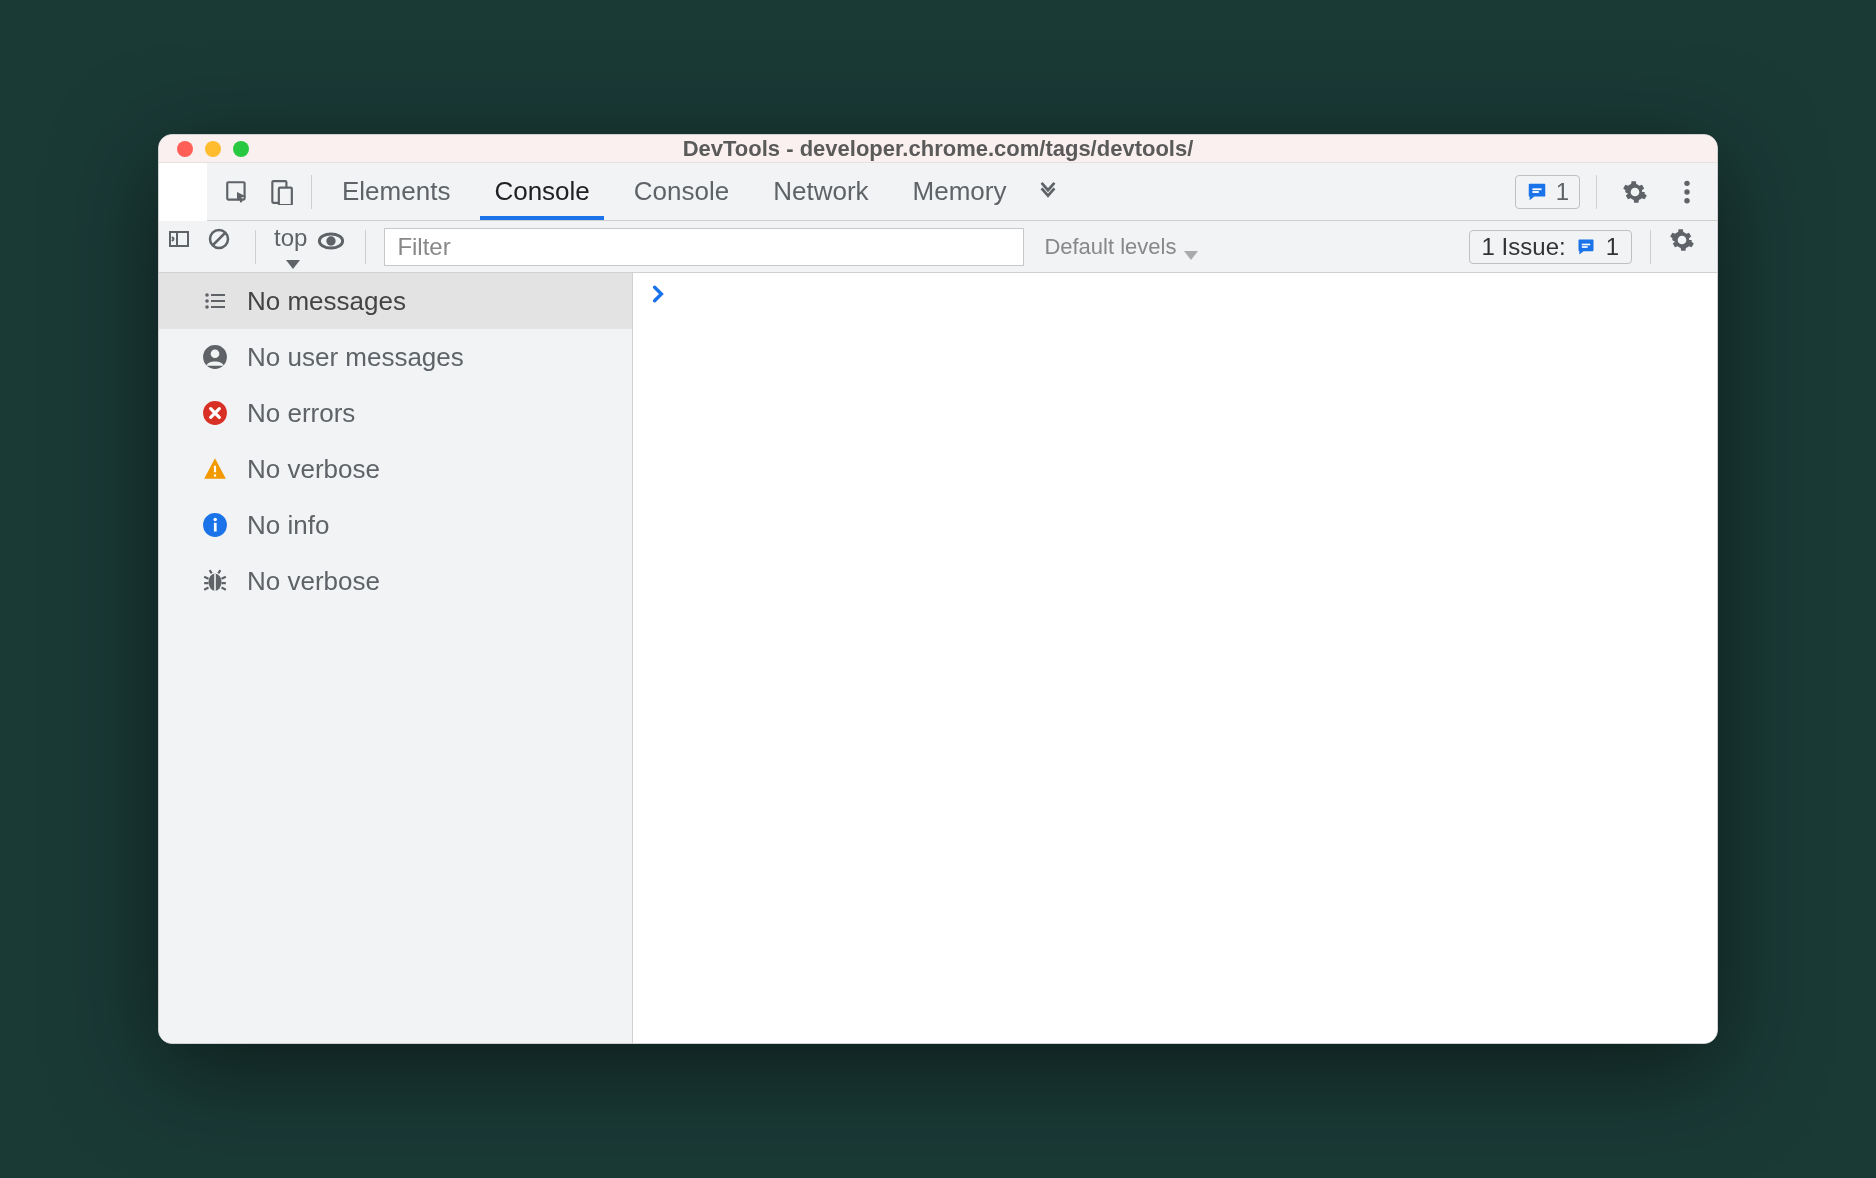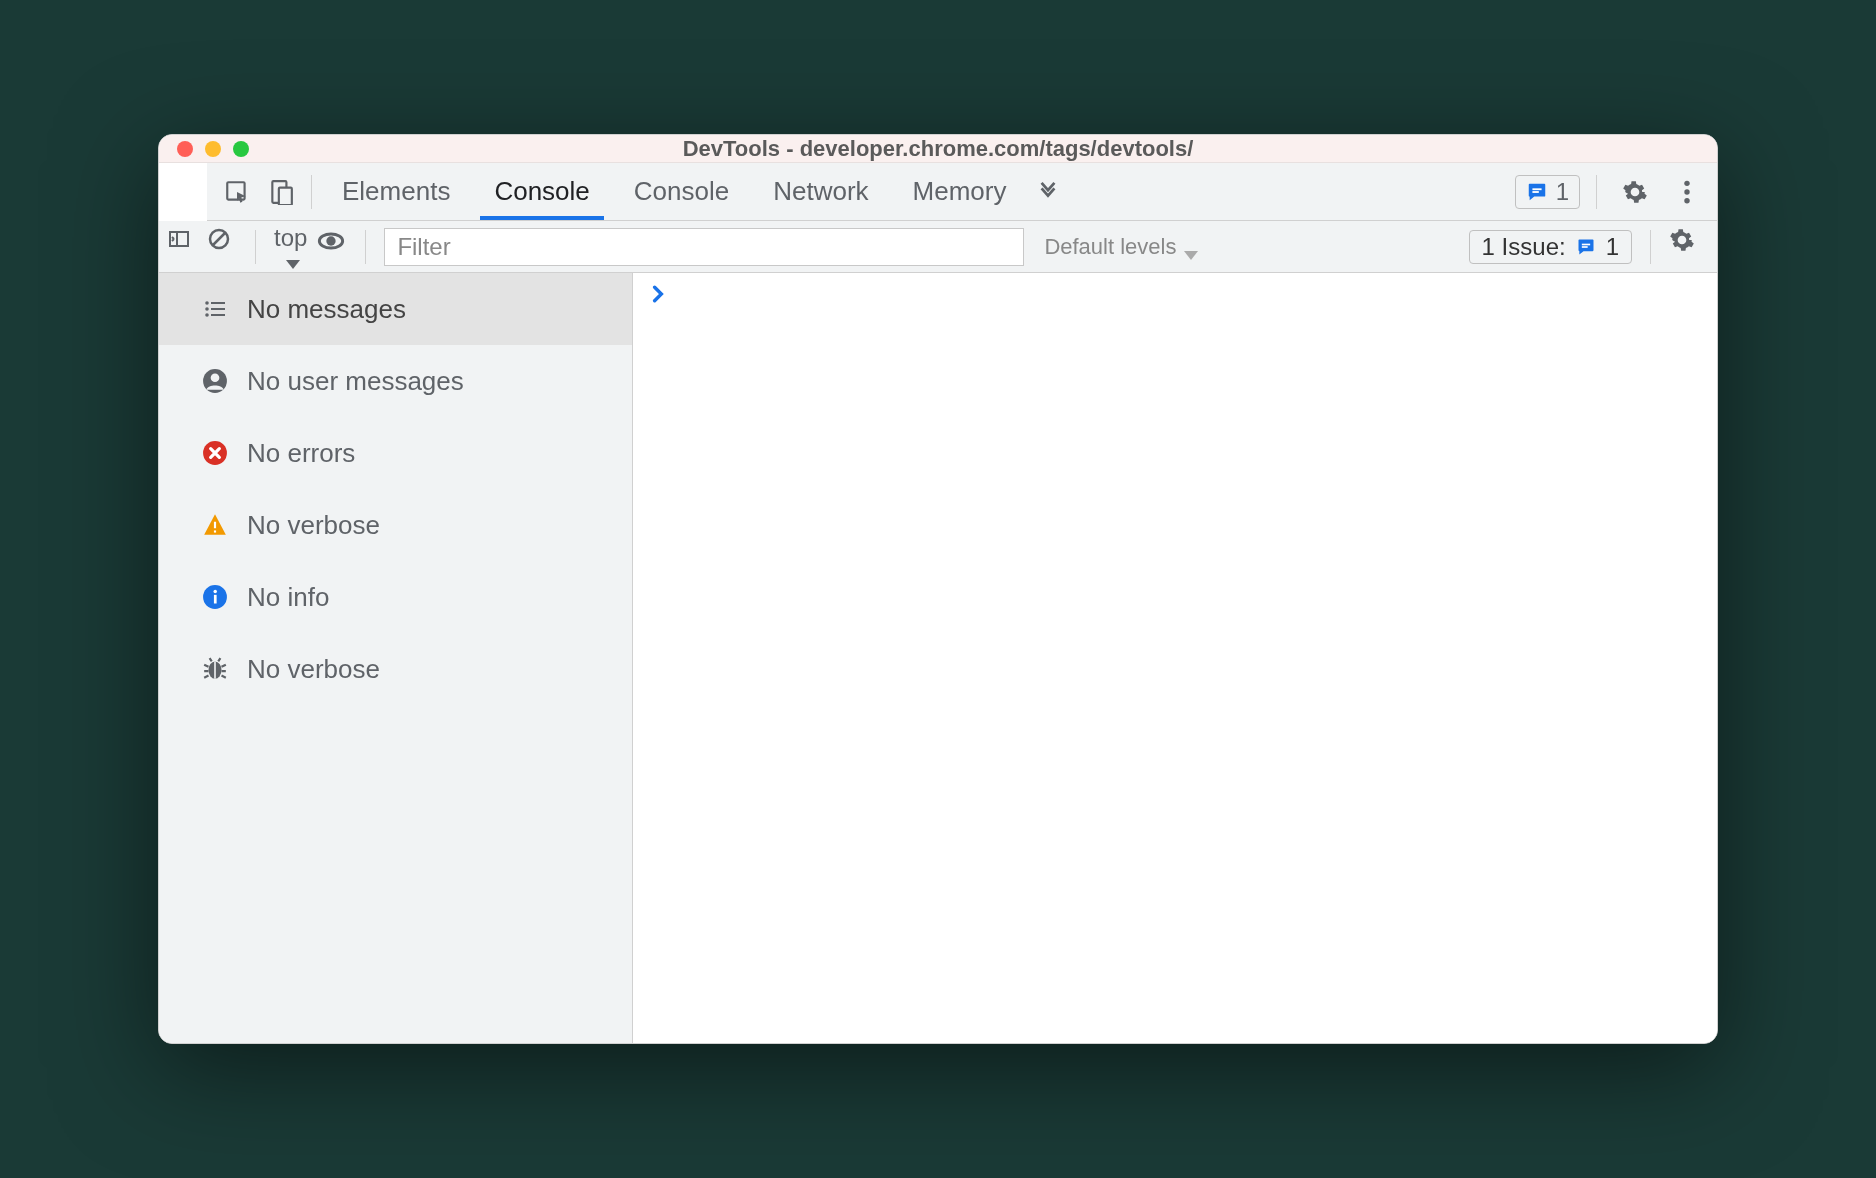--- a/index.html
+++ b/index.html
@@ -206,21 +206,21 @@
     overflow: hidden;
   }
   .sidebar {
     width: 474px;
     background: #f1f3f4;
     border-right: 1px solid #d0d0d0;
   }
   .sidebar-item {
     display: flex;
     align-items: center;
-    height: 72px;
+    height: 56px;
     padding-left: 42px;
     gap: 18px;
     font-size: 26px;
     color: #5f6368;
     cursor: pointer;
   }
   .sidebar-item.selected {
     background: #e3e3e3;
     color: #444;
   }

